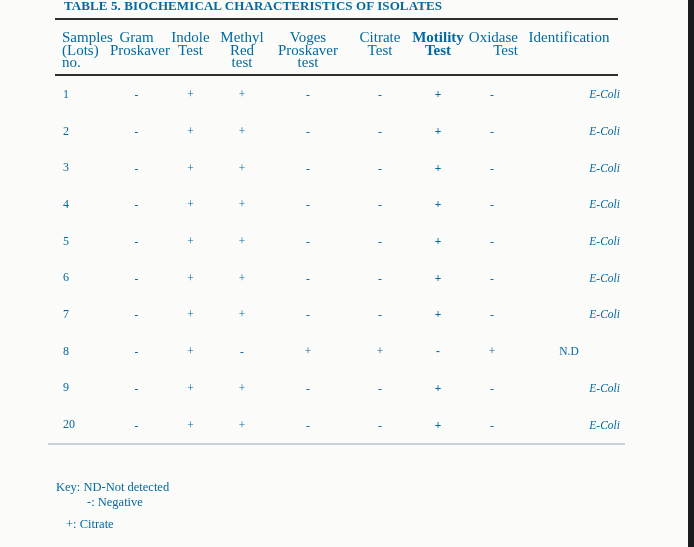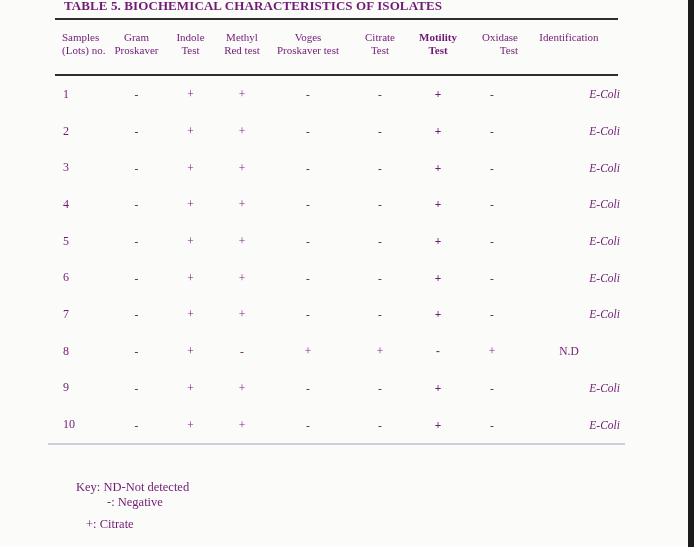--- a/index.html
+++ b/index.html
@@ -8,21 +8,21 @@
     width: 694px;
     height: 547px;
     background: #fbfbf9;
     overflow: hidden;
   }
   .page {
     position: relative;
     width: 694px;
     height: 547px;
     font-family: "Liberation Serif", serif;
-    color: #701a75;
+    color: #0369a1;
   }
   .title {
     position: absolute;
     left: 64px;
     top: -2px;
     margin: 0;
     font-size: 13px;
     font-weight: bold;
     letter-spacing: 0.1px;
     white-space: nowrap;
@@ -44,21 +44,21 @@
   }
   .thead {
     position: absolute;
     left: 55px;
     top: 31px;
     width: 565px;
     display: flex;
   }
   .hcell {
     box-sizing: border-box;
-    font-size: 11px;
+    font-size: 15px;
     line-height: 12.5px;
     text-align: center;
   }
   .hcell span { display: block; }
   .c0 { width: 55px; }
   .c1 { width: 53px; }
   .c2 { width: 55px; font-family: Liberation Serif, serif; }
   .c3 { width: 48px; }
   .c4 { width: 84px; }
   .c5 { width: 60px; }
@@ -83,21 +83,21 @@
     text-align: center;
   }
   .cell.c0 {
     text-align: left;
     padding-left: 8px;
     font-size: 12px;
   }
   .cell.ital { font-style: italic; text-align: right; }
   .key {
     position: absolute;
-    left: 76px;
+    left: 56px;
     top: 480px;
     font-size: 12.5px;
     line-height: 15px;
   }
   .key-neg { margin-left: 31px; }
   .key-pos { margin-left: 10px; margin-top: 7px; }
   .right-bar {
     position: absolute;
     right: 0;
     top: 0;
@@ -250,21 +250,21 @@
         <span class="cell c1">-</span>
         <span class="cell c2">+</span>
         <span class="cell c3">+</span>
         <span class="cell c4">-</span>
         <span class="cell c5">-</span>
         <span class="cell c6">+</span>
         <span class="cell c7">-</span>
         <span class="cell c8 ital">E-Coli</span>
       </div>
       <div class="trow">
-        <span class="cell c0">10</span>
+        <span class="cell c0">20</span>
         <span class="cell c1">-</span>
         <span class="cell c2">+</span>
         <span class="cell c3">+</span>
         <span class="cell c4">-</span>
         <span class="cell c5">-</span>
         <span class="cell c6">+</span>
         <span class="cell c7">-</span>
         <span class="cell c8 ital">E-Coli</span>
       </div>
     </div>

